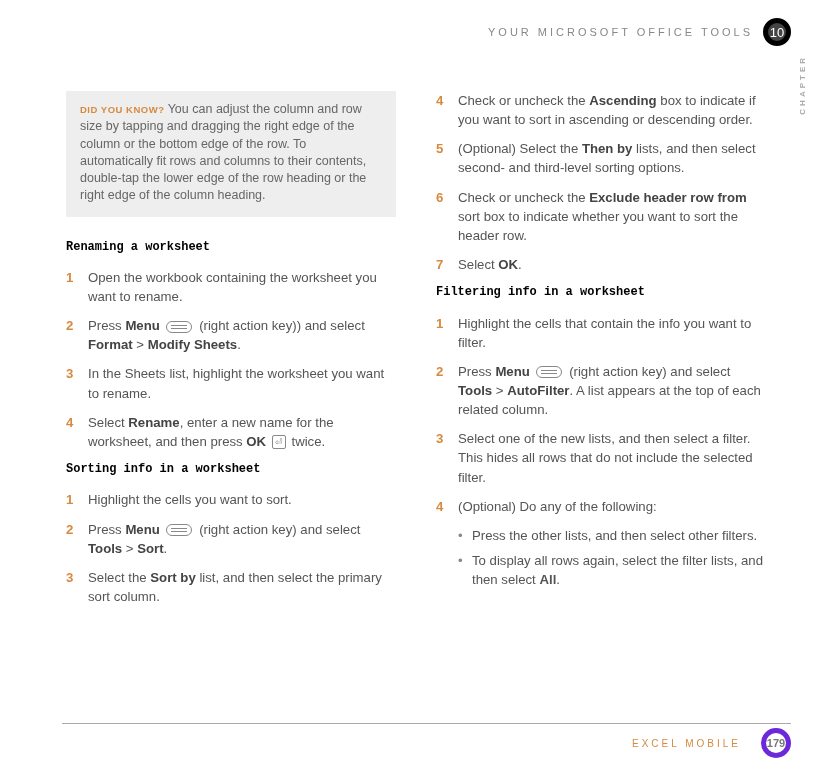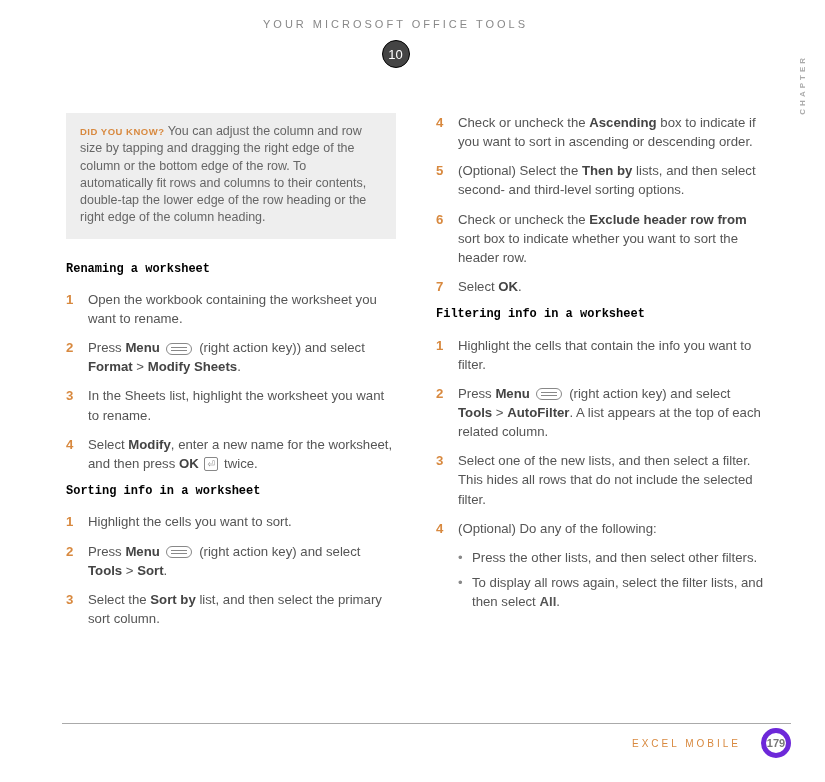--- a/index.html
+++ b/index.html
@@ -10,38 +10,37 @@
       background: #fff;
       position: relative;
       color: #555;
     }
     .header {
       display: flex;
       justify-content: flex-end;
       align-items: center;
       padding: 18px 34px 0 0;
       gap: 10px;
-      flex-direction: column;
     }
     .header-text {
       font-size: 11px;
       letter-spacing: 3px;
       color: #888;
     }
     .chapter-circle {
       width: 28px;
       height: 28px;
       border-radius: 50%;
       background: #444;
       color: #fff;
       display: flex;
       align-items: center;
       justify-content: center;
       font-size: 13px;
-      border: 1px solid #000000;
+      border: 5px solid #000000;
     }
     .chapter-label {
       position: absolute;
       right: 18px;
       top: 55px;
       writing-mode: vertical-rl;
       transform: rotate(180deg);
       font-size: 8px;
       letter-spacing: 3px;
       color: #aaa;
@@ -188,21 +187,21 @@
     <div class="step">
         <div class="step-num">2</div>
         <div class="step-text"><span>Press </span><b>Menu</b> <span class="icon-menu"></span> <span> (right action key)) and select </span><b>Format</b><span> &gt; </span><b>Modify Sheets</b><span>.</span></div>
       </div>
     <div class="step">
         <div class="step-num">3</div>
         <div class="step-text">In the Sheets list, highlight the worksheet you want to rename.</div>
       </div>
     <div class="step">
         <div class="step-num">4</div>
-        <div class="step-text"><span>Select </span><b>Modify</b><span>, enter a new name for the worksheet, and then press </span><b>OK</b> <span class="icon-ok">⏎</span> <span> twice.</span></div>
+        <div class="step-text"><span>Select </span><b>Rename</b><span>, enter a new name for the worksheet, and then press </span><b>OK</b> <span class="icon-ok">⏎</span> <span> twice.</span></div>
       </div>
 
     <div class="section-title">Sorting info in a worksheet</div>
     <div class="step">
         <div class="step-num">1</div>
         <div class="step-text">Highlight the cells you want to sort.</div>
       </div>
     <div class="step">
         <div class="step-num">2</div>
         <div class="step-text"><span>Press </span><b>Menu</b> <span class="icon-menu"></span> <span> (right action key) and select </span><b>Tools</b><span> &gt; </span><b>Sort</b><span>.</span></div>

